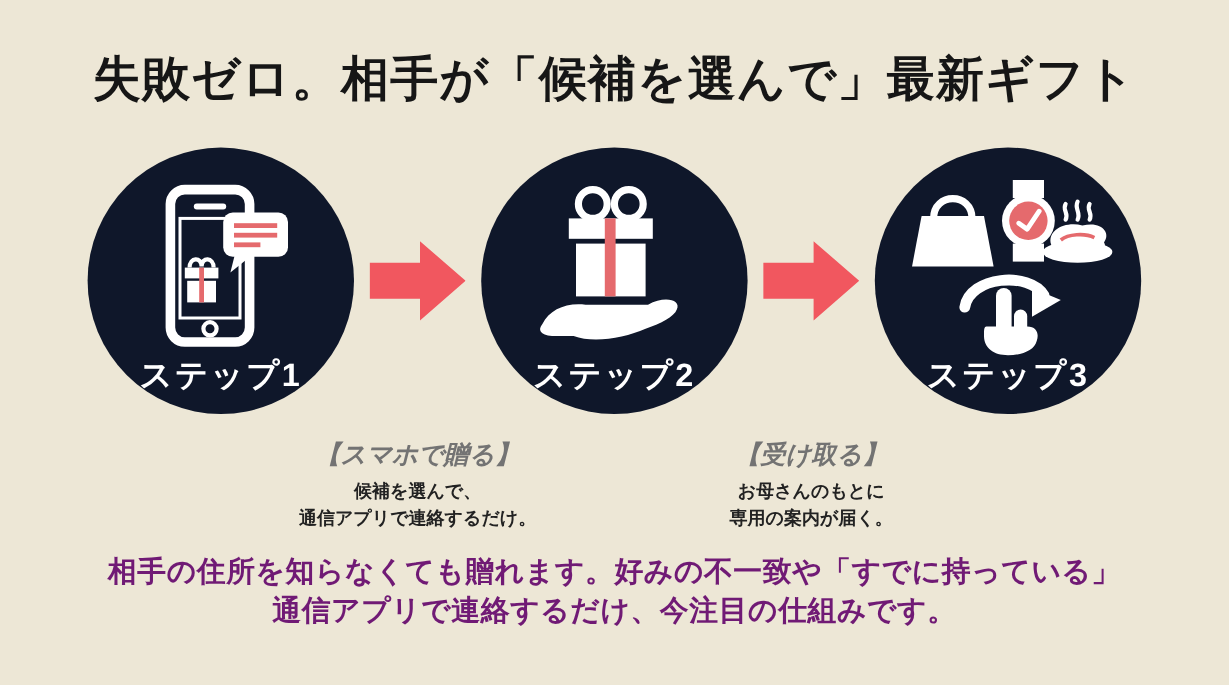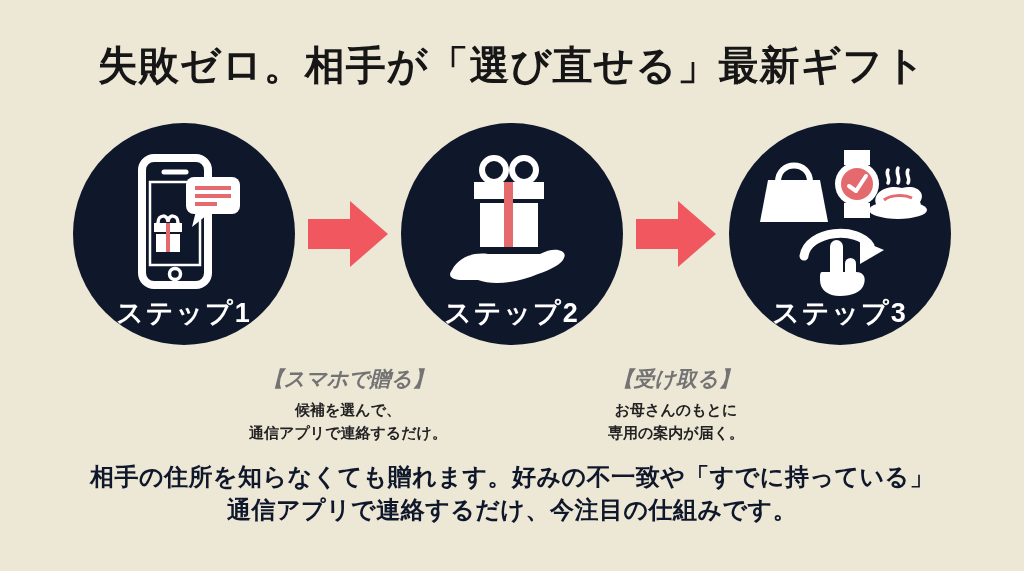--- a/index.html
+++ b/index.html
@@ -61,31 +61,31 @@
     font-size:15px;font-weight:bold;color:#222;
     line-height:1.5;
   }
 
   .footer{
     margin-top:16px;
     text-align:center;
   }
   .footer-line{
     display:block;
-    font-size:24px;font-weight:bold;color:#0f172a;
+    font-size:24px;font-weight:bold;color:#701a75;
     line-height:1.38;
     letter-spacing:0.5px;
   }
 </style>
 </head>
 <body>
 
 <div class="canvas">
 
-  <h1 class="title">失敗ゼロ。相手が「選び直せる」最新ギフト</h1>
+  <h1 class="title">失敗ゼロ。相手が「候補を選んで」最新ギフト</h1>
 
   <div class="steps-row">
 
     <div class="step-circle">
       <div class="icon-area">
         <svg width="132" height="140" viewBox="0 0 132 140" aria-hidden="true">
 
           <rect x="24" y="5" width="66" height="127" rx="12" fill="none" stroke="#fff" stroke-width="8"></rect>
 
           <line x1="46" y1="19" x2="68" y2="19" stroke="#fff" stroke-width="5" stroke-linecap="round"></line>

